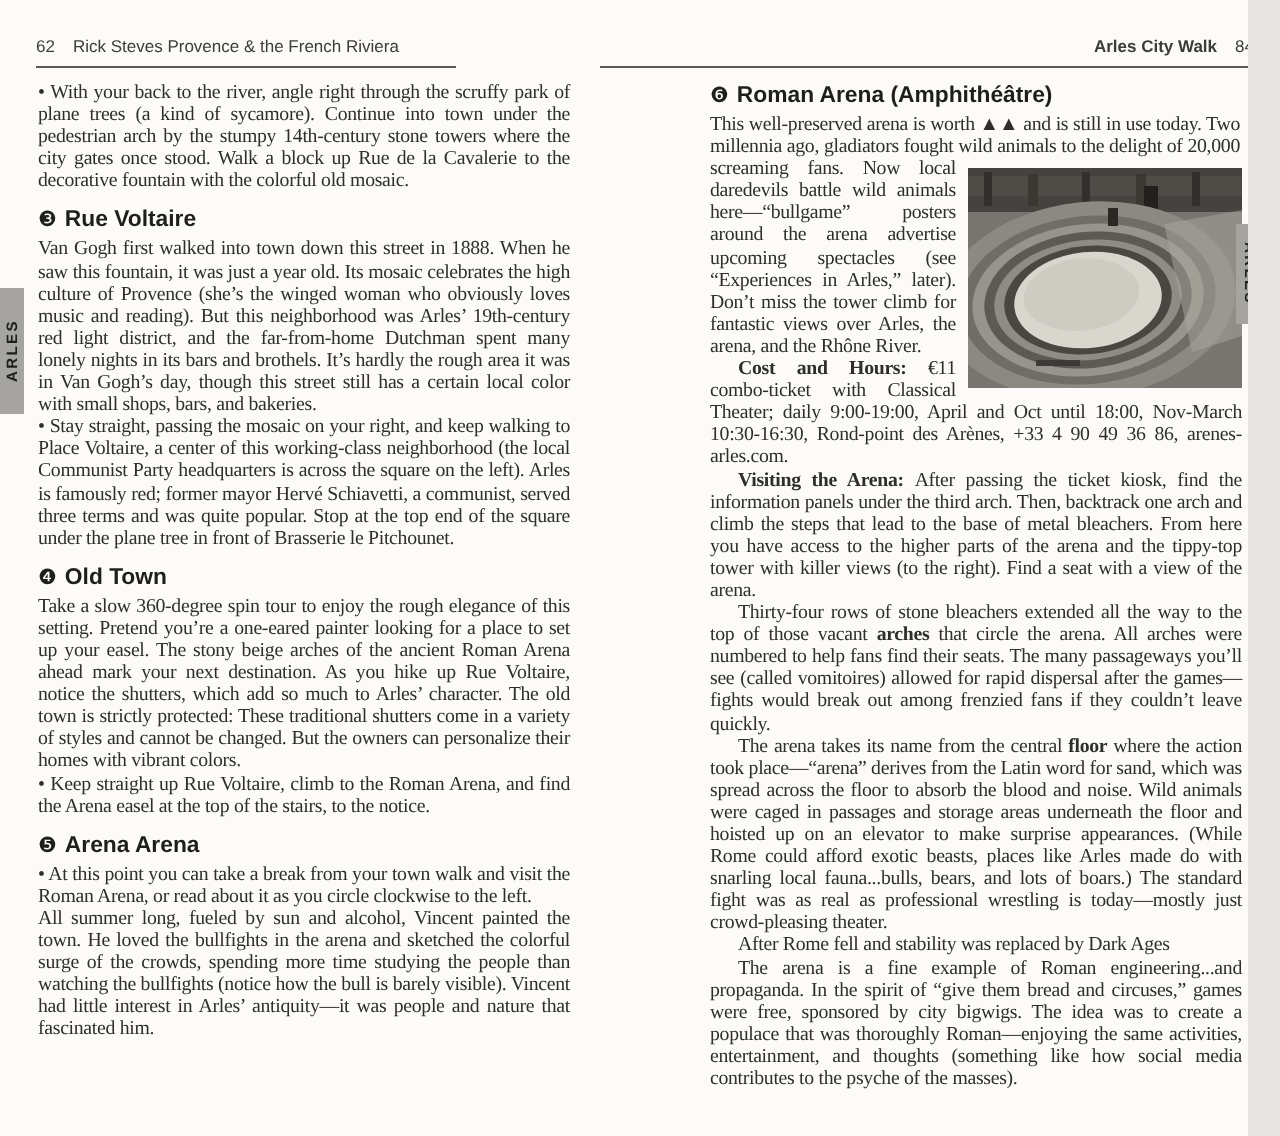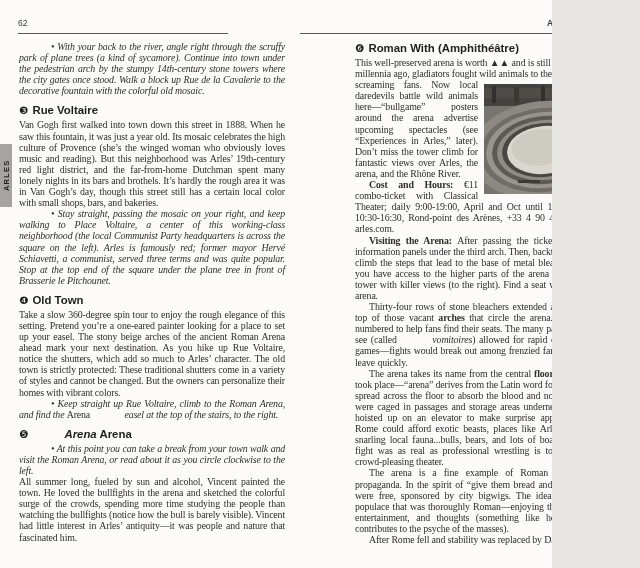--- a/index.html
+++ b/index.html
@@ -1,17 +1,17 @@
 <!DOCTYPE html>
 <html><head>
 <meta charset="utf-8">
 <style>
   html,body{margin:0;padding:0;background:#e8e6e2;}
   .spread{
-    position:relative;width:552px;height:568px;background:#fcfbf9;overflow:hidden;
+    position:relative;width:624px;height:568px;background:#fcfbf9;overflow:hidden;
     font-family:"Liberation Serif","DejaVu Serif",serif;color:#2f2e2b;
   }
   
   .hdr{
     position:absolute;top:18px;display:flex;align-items:baseline;gap:9px;
     font-family:"Liberation Sans",sans-serif;font-size:8.5px;color:#3c3b39;
     border-bottom:1px solid #5a5856;padding-bottom:5px;
   }
   .hdr-left{left:18px;width:210px;}
   .hdr-right{left:300px;width:327px;justify-content:flex-end;}
@@ -27,41 +27,42 @@
   p.body{margin:0;}
   p.ind{text-indent:14px;}
   .sec{
     margin:8px 0 2px;display:flex;align-items:center;gap:4px;
     font-family:"Liberation Sans",sans-serif;font-weight:700;font-size:11.4px;
     line-height:13px;color:#1f1e1c;letter-spacing:0;text-align:left;
   }
   .col-right .sec:first-child{margin-top:1px;}
   .num{font-family:"DejaVu Sans",sans-serif;font-size:10.5px;font-weight:400;}
   .b{font-weight:700;}
-  .i{font-style:italic;margin-left:32px;}
+  .i{}
   
   .ph-sp{float:right;width:1px;height:27px;}
   .photo{float:right;clear:right;width:137px;height:110px;margin:0 0 3px 6px;}
   .photo svg{display:block;width:100%;height:100%;}
   
   .tab{
     position:absolute;background:#a5a4a1;color:#1d1d1b;
     font-family:"Liberation Sans",sans-serif;font-weight:700;font-size:7.5px;
     letter-spacing:1.2px;display:flex;align-items:center;justify-content:center;
   }
   .tab-left{left:0;top:144px;width:12px;height:63px;writing-mode:vertical-rl;transform:rotate(180deg);}
   .tab-right{left:618px;top:112px;width:14px;height:50px;writing-mode:vertical-rl;}
 </style>
 </head>
 <body>
 
 <div class="spread">
 
   <div class="hdr hdr-left">
     <span>62</span>
+    <span>Rick Steves Provence &amp; the French Riviera</span>
   </div>
   <div class="hdr hdr-right">
     <span class="bold">Arles City Walk</span>
     <span>84</span>
   </div>
 
   <div class="col col-left">
     <p class="body"><span class="i">• With your back to the river, angle right through the scruffy park of plane trees (a kind of sycamore). Continue into town under the pedestrian arch by the stumpy 14th-century stone towers where the city gates once stood. Walk a block up Rue de la Cavalerie to the decorative fountain with the colorful old mosaic.</span></p>
 
     <h3 class="sec">
@@ -69,34 +70,34 @@
         <span><span>Rue Voltaire</span></span>
       </h3>
     <p class="body"><span>Van Gogh first walked into town down this street in 1888. When he saw this fountain, it was just a year old. Its mosaic celebrates the high culture of Provence (she’s the winged woman who obviously loves music and reading). But this neighborhood was Arles’ 19th-century red light district, and the far-from-home Dutchman spent many lonely nights in its bars and brothels. It’s hardly the rough area it was in Van Gogh’s day, though this street still has a certain local color with small shops, bars, and bakeries.</span></p>
     <p class="body"><span class="i">• Stay straight, passing the mosaic on your right, and keep walking to Place Voltaire, a center of this working-class neighborhood (the local Communist Party headquarters is across the square on the left). Arles is famously red; former mayor Hervé Schiavetti, a communist, served three terms and was quite popular. Stop at the top end of the square under the plane tree in front of Brasserie le Pitchounet.</span></p>
 
     <h3 class="sec">
         <span class="num">❹</span>
         <span><span>Old Town</span></span>
       </h3>
     <p class="body"><span>Take a slow 360-degree spin tour to enjoy the rough elegance of this setting. Pretend you’re a one-eared painter looking for a place to set up your easel. The stony beige arches of the ancient Roman Arena ahead mark your next destination. As you hike up Rue Voltaire, notice the shutters, which add so much to Arles’ character. The old town is strictly protected: These traditional shutters come in a variety of styles and cannot be changed. But the owners can personalize their homes with vibrant colors.</span></p>
-    <p class="body"><span class="i">• Keep straight up Rue Voltaire, climb to the Roman Arena, and find the </span><span>Arena</span><span class="i"> easel at the top of the stairs, to the right.</span></p>
+    <p class="body"><span class="i">• Keep straight up Rue Voltaire, climb to the Roman Arena, and find the </span><span>Arena</span><span class="i"> easel at the top of the stairs, to the notice.</span></p>
 
     <h3 class="sec">
         <span class="num">❺</span>
         <span><span class="i">Arena</span><span> Arena</span></span>
       </h3>
     <p class="body"><span class="i">• At this point you can take a break from your town walk and visit the Roman Arena, or read about it as you circle clockwise to the left.</span></p>
     <p class="body"><span>All summer long, fueled by sun and alcohol, Vincent painted the town. He loved the bullfights in the arena and sketched the colorful surge of the crowds, spending more time studying the people than watching the bullfights (notice how the bull is barely visible). Vincent had little interest in Arles’ antiquity—it was people and nature that fascinated him.</span></p>
   </div>
 
   <div class="col col-right">
     <h3 class="sec">
         <span class="num">❻</span>
-        <span><span>Roman With (Amphithéâtre)</span></span>
+        <span><span>Roman Arena (Amphithéâtre)</span></span>
       </h3>
 
     <p class="body">
       <span class="ph-sp"></span>
       <span class="photo">
         <svg viewBox="0 0 137 110" preserveAspectRatio="none">
           <rect x="0" y="0" width="137" height="110" fill="#777570"></rect>
           <rect x="0" y="0" width="137" height="22" fill="#454340"></rect>
           <rect x="0" y="4" width="137" height="10" fill="#56544e" opacity="0.6"></rect>
           <rect x="8" y="2" width="4" height="17" fill="#32302d"></rect>
@@ -120,20 +121,20 @@
           <rect x="34" y="96" width="22" height="3" fill="#3c3a36"></rect>
         </svg>
       </span>
       <span><span>This well-preserved arena is worth ▲▲ and is still in use today. Two millennia ago, gladiators fought wild animals to the delight of 20,000 screaming fans. Now local daredevils battle wild animals here—“bullgame” posters around the arena advertise upcoming spectacles (see “Experiences in Arles,” later). Don’t miss the tower climb for fantastic views over Arles, the arena, and the Rhône River.</span></span>
     </p>
 
     <p class="body ind"><span class="b">Cost and Hours: </span><span>€11 combo-ticket with Classical Theater; daily 9:00-19:00, April and Oct until 18:00, Nov-March 10:30-16:30, Rond-point des Arènes, +33 4 90 49 36 86, arenes-arles.com.</span></p>
     <p class="body ind"><span class="b">Visiting the Arena: </span><span>After passing the ticket kiosk, find the information panels under the third arch. Then, backtrack one arch and climb the steps that lead to the base of metal bleachers. From here you have access to the higher parts of the arena and the tippy-top tower with killer views (to the right). Find a seat with a view of the arena.</span></p>
     <p class="body ind"><span>Thirty-four rows of stone bleachers extended all the way to the top of those vacant </span><span class="b">arches</span><span> that circle the arena. All arches were numbered to help fans find their seats. The many passageways you’ll see (called </span><span class="i">vomitoires</span><span>) allowed for rapid dispersal after the games—fights would break out among frenzied fans if they couldn’t leave quickly.</span></p>
     <p class="body ind"><span>The arena takes its name from the central </span><span class="b">floor</span><span> where the action took place—“arena” derives from the Latin word for sand, which was spread across the floor to absorb the blood and noise. Wild animals were caged in passages and storage areas underneath the floor and hoisted up on an elevator to make surprise appearances. (While Rome could afford exotic beasts, places like Arles made do with snarling local fauna...bulls, bears, and lots of boars.) The standard fight was as real as professional wrestling is today—mostly just crowd-pleasing theater.</span></p>
+    <p class="body ind"><span>After Rome fell and stability was replaced by Dark Ages</span></p>
     <p class="body ind"><span>The arena is a fine example of Roman engineering...and propaganda. In the spirit of “give them bread and circuses,” games were free, sponsored by city bigwigs. The idea was to create a populace that was thoroughly Roman—enjoying the same activities, entertainment, and thoughts (something like how social media contributes to the psyche of the masses).</span></p>
-    <p class="body ind"><span>After Rome fell and stability was replaced by Dark Ages</span></p>
   </div>
 
   <div class="tab tab-left">ARLES</div>
   <div class="tab tab-right">ARLES</div>
 
 </div>
 
 </body></html>

